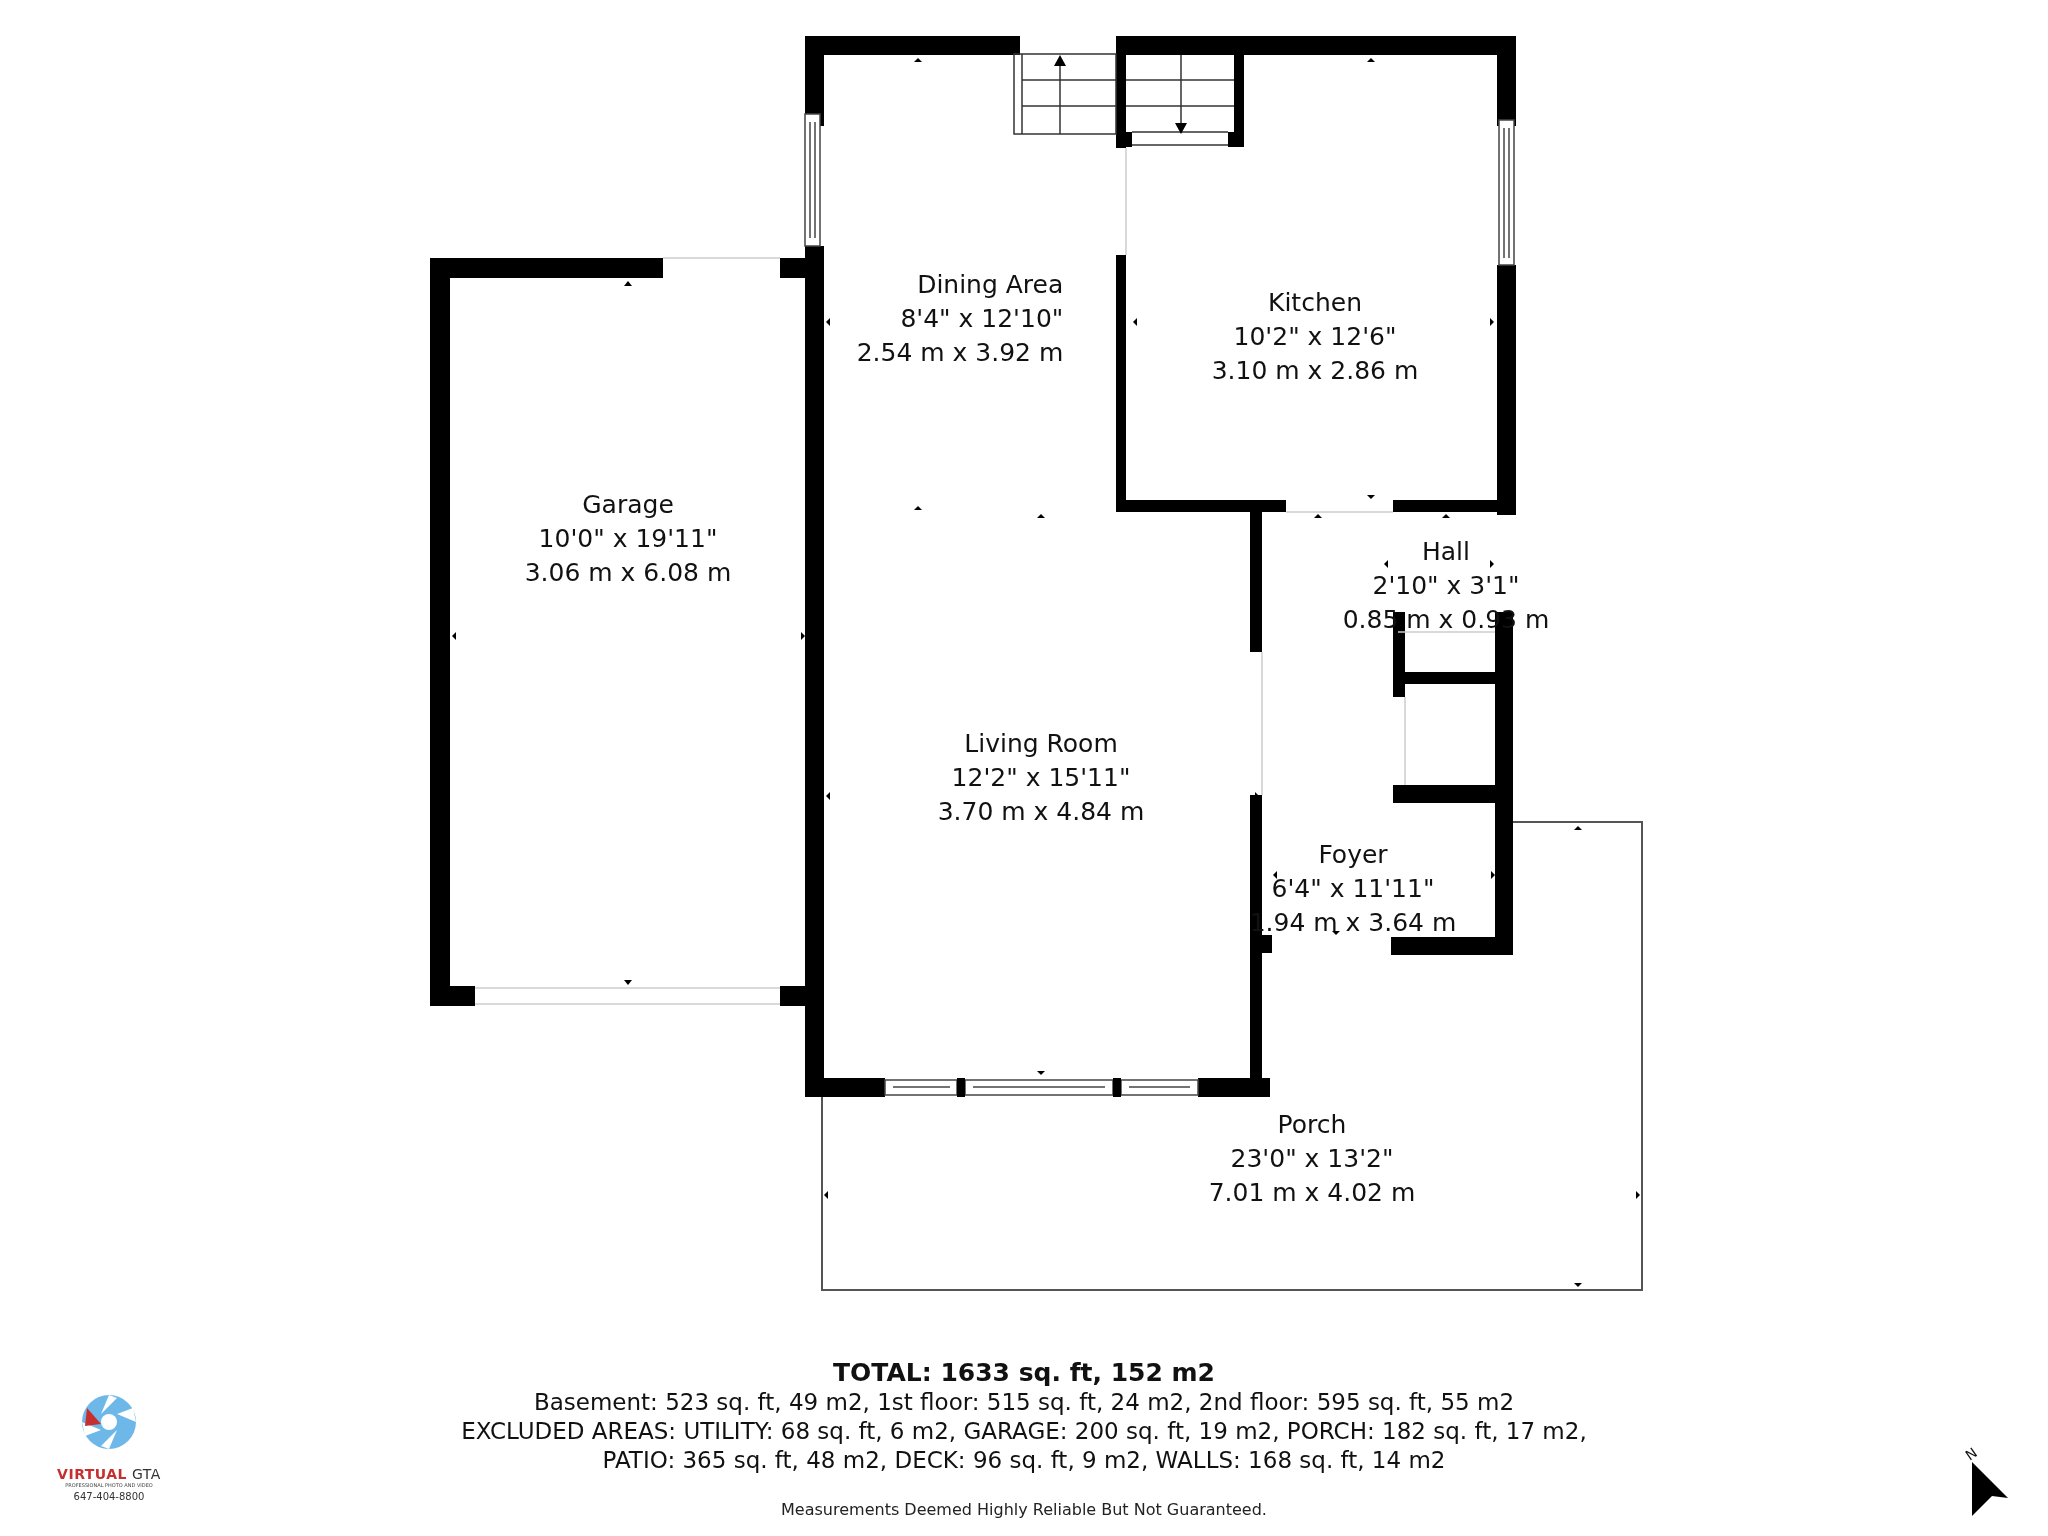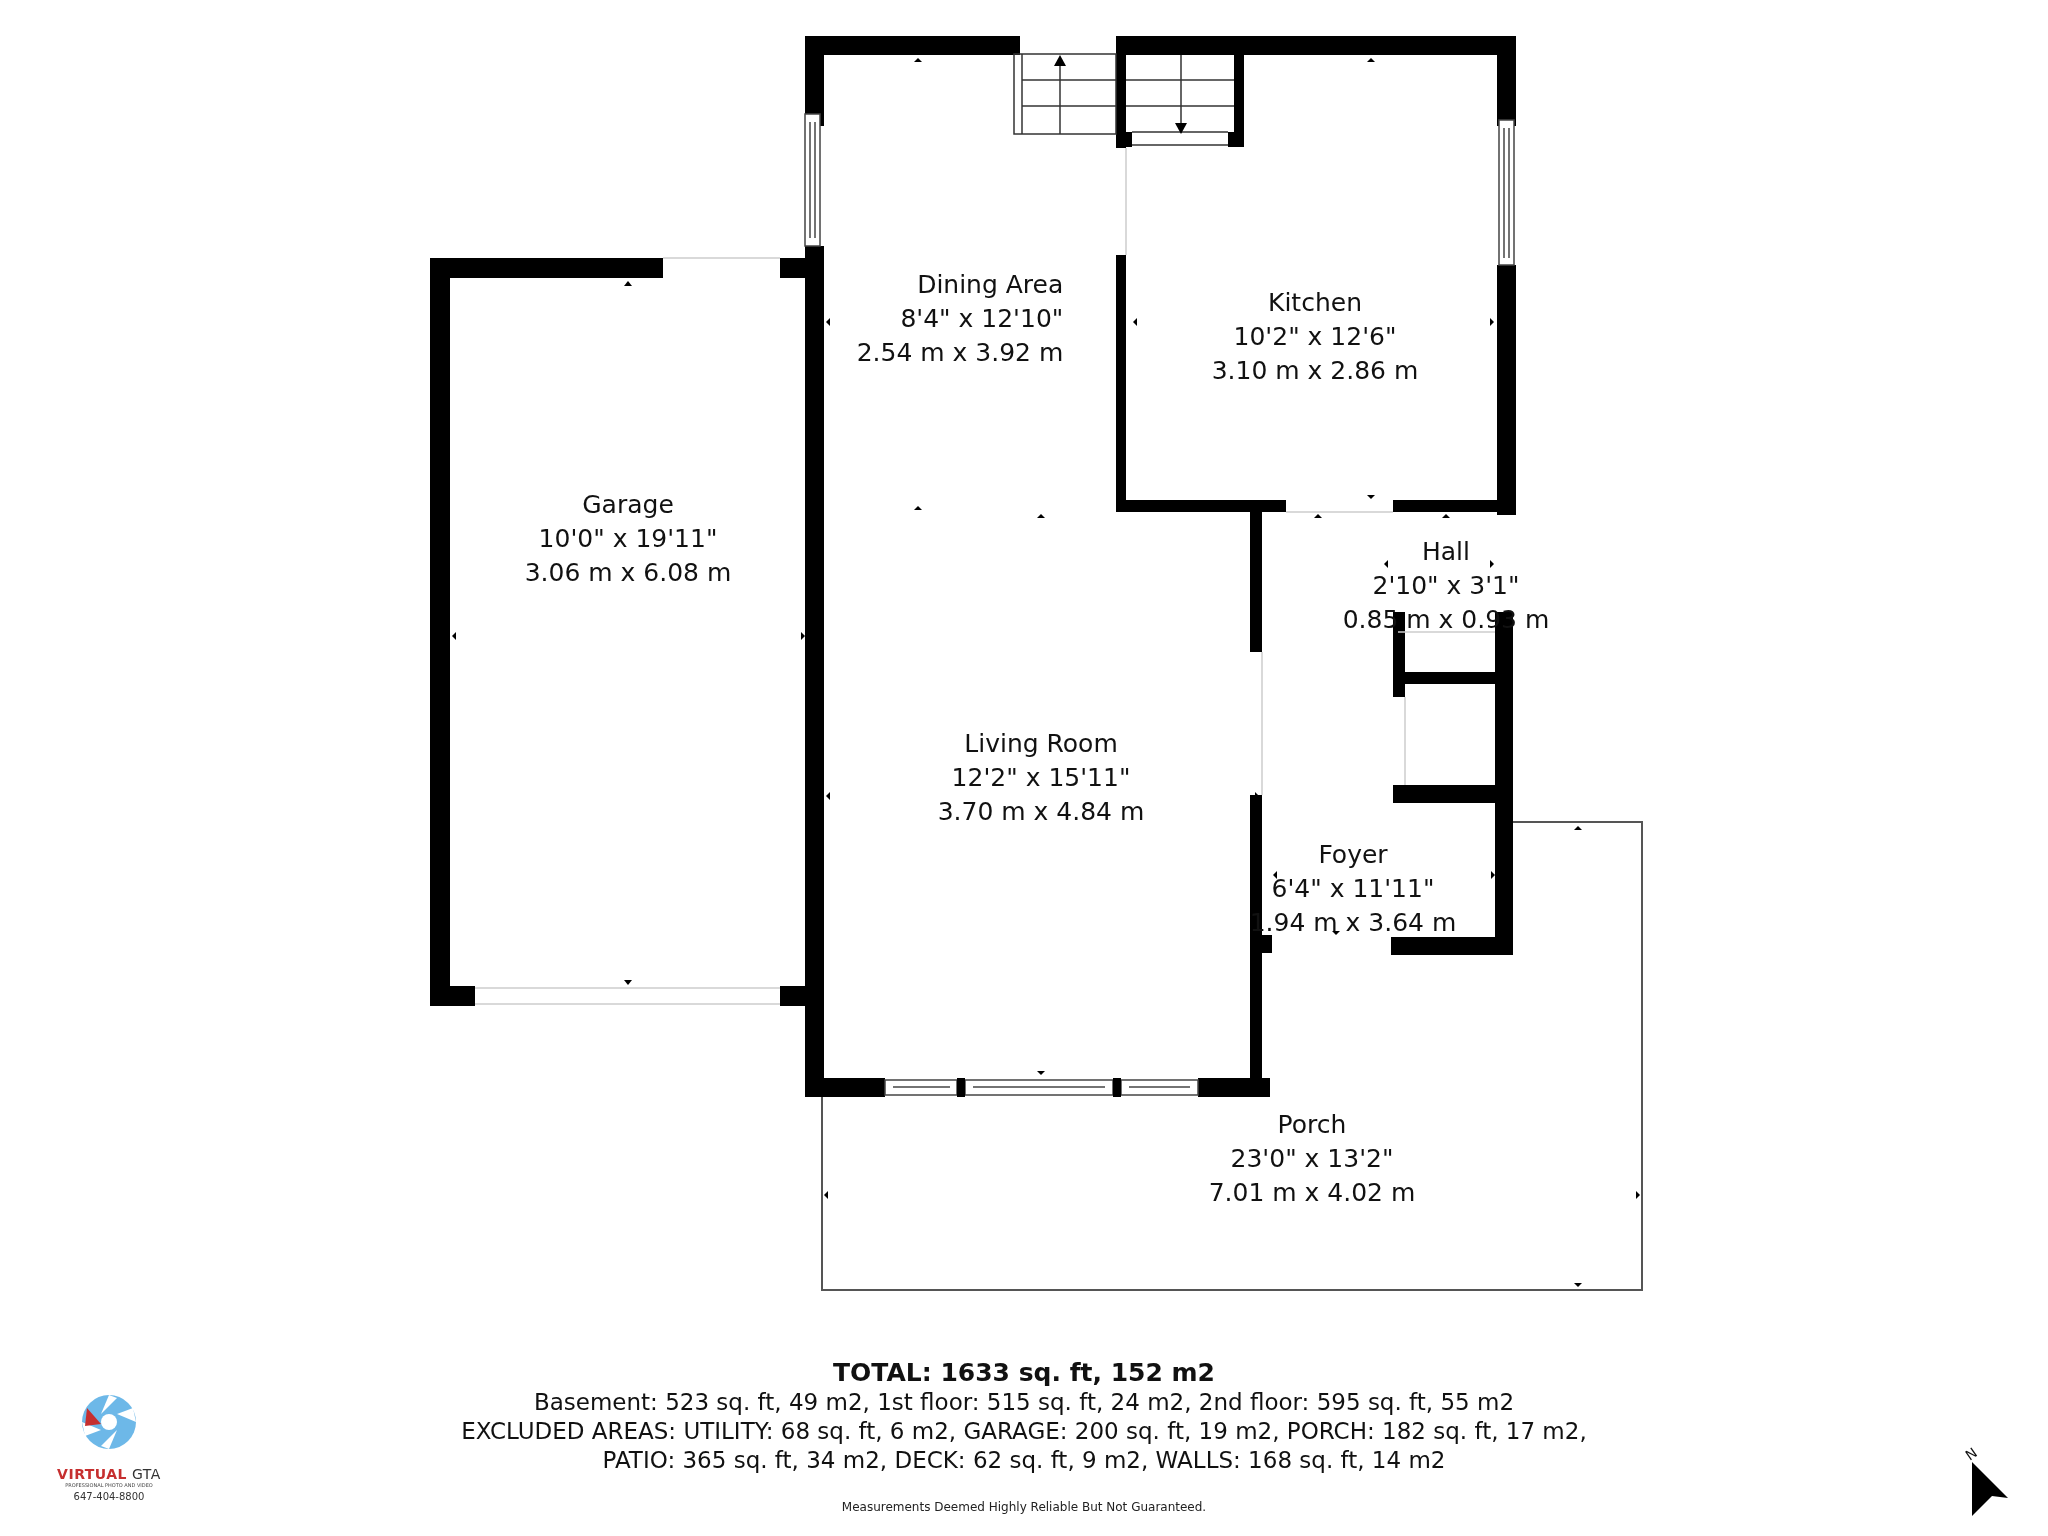--- a/index.html
+++ b/index.html
@@ -3,21 +3,21 @@
   <meta charset="utf-8">
   <style>
     html, body { margin: 0; padding: 0; background: #ffffff; }
     body { width: 2048px; height: 1536px; position: relative; overflow: hidden; font-family: "DejaVu Sans", sans-serif; color: #111; }
     #plan { position: absolute; left: 0; top: 0; width: 2048px; height: 1536px; }
     .room-label { position: absolute; text-align: center; font-family: "DejaVu Sans", sans-serif; color: #111; line-height: 34px; white-space: nowrap; transform: translateX(-50%); }
     .room-label .name, .room-label .imp, .room-label .met { display: block; font-size: 25px; }
     .summary { position: absolute; left: 0; width: 2048px; top: 1358px; text-align: center; font-family: "DejaVu Sans", sans-serif; color: #111; }
     .summary .total { font-size: 25px; font-weight: bold; line-height: 30px; }
     .summary .line { font-size: 23px; line-height: 29px; }
-    .disclaimer { position: absolute; left: 0; width: 2048px; top: 1500px; text-align: center; font-size: 12px; color: #222; font-family: "DejaVu Sans", sans-serif; }
+    .disclaimer { position: absolute; left: 0; width: 2048px; top: 1500px; text-align: center; font-size: 16px; color: #222; font-family: "DejaVu Sans", sans-serif; }
     .logo { position: absolute; left: 44px; top: 1394px; width: 130px; text-align: center; }
     .logo .brand { font-size: 14px; letter-spacing: 0.5px; line-height: 16px; margin-top: 12px; }
     .logo .brand .b1 { color: #c62f2f; font-weight: bold; }
     .logo .brand .b2 { color: #333; }
     .logo .tag { font-size: 5px; color: #444; line-height: 7px; }
     .logo .phone { font-size: 10px; color: #333; line-height: 16px; }
     .north { position: absolute; left: 1960px; top: 1440px; }
     .north .n { position: absolute; left: 6px; top: 6px; font-size: 14px; transform: rotate(-35deg); }
   </style>
 </head>
@@ -184,21 +184,21 @@
 <div class="room-label" style="left:1312px; top:1108px;">
   <span class="name">Porch</span>
   <span class="imp">23'0" x 13'2"</span>
   <span class="met">7.01 m x 4.02 m</span>
 </div>
 
 <div class="summary">
   <div class="total">TOTAL: 1633 sq. ft, 152 m2</div>
   <div class="line">Basement: 523 sq. ft, 49 m2, 1st floor: 515 sq. ft, 24 m2, 2nd floor: 595 sq. ft, 55 m2</div>
   <div class="line">EXCLUDED AREAS: UTILITY: 68 sq. ft, 6 m2, GARAGE: 200 sq. ft, 19 m2, PORCH: 182 sq. ft, 17 m2,</div>
-  <div class="line">PATIO: 365 sq. ft, 34 m2, DECK: 62 sq. ft, 9 m2, WALLS: 168 sq. ft, 14 m2</div>
+  <div class="line">PATIO: 365 sq. ft, 48 m2, DECK: 96 sq. ft, 9 m2, WALLS: 168 sq. ft, 14 m2</div>
 </div>
 <div class="disclaimer">Measurements Deemed Highly Reliable But Not Guaranteed.</div>
 
 <div class="logo">
   <svg width="56" height="56" viewBox="0 0 56 56">
     <circle cx="28" cy="28" r="27" fill="#6db8e8"></circle>
     <g fill="#fff">
       <polygon points="28,1 20,20 36,4"></polygon>
       <polygon points="55,28 36,20 52,14"></polygon>
       <polygon points="28,55 36,36 20,52"></polygon>

